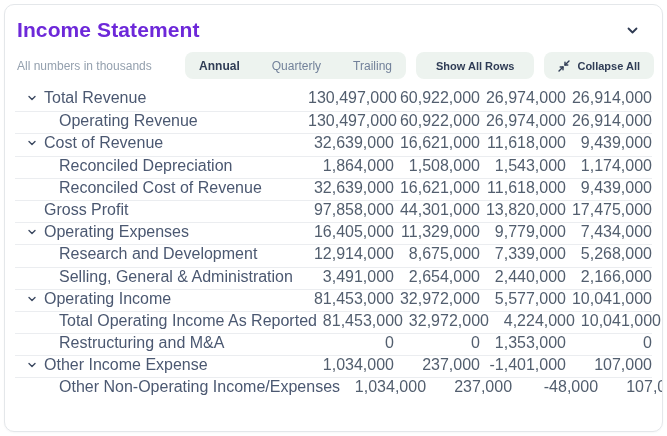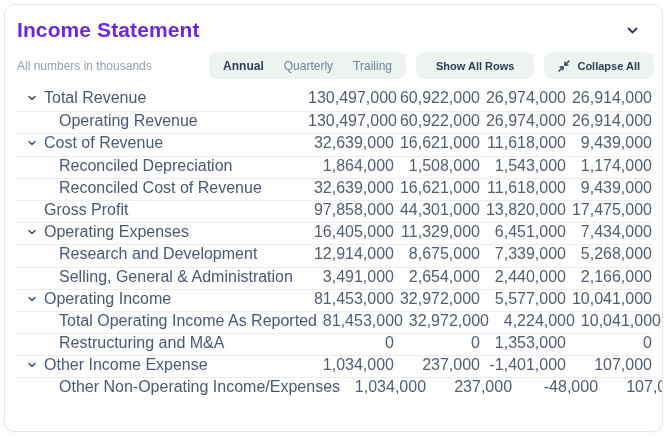--- a/index.html
+++ b/index.html
@@ -25,21 +25,21 @@
   .title { font-size: 21px; font-weight: 700; color: #6d28d9; letter-spacing: .1px; }
   .hdr-chev { cursor: pointer; display: inline-flex; }
   
   .toolbar {
     display: flex; align-items: center; justify-content: space-between;
     padding: 8px 8px 10px 12px;
   }
   .note { font-size: 12px; color: #94a0ae; }
   .toolbar-right { display: flex; align-items: center; gap: 10px; }
   .segmented {
-    display: flex; align-items: center; gap: 0;
+    display: flex; align-items: center; gap: 12px;
     background: #edf3ef; border-radius: 8px; height: 27px; padding: 0 4px;
   }
   .seg-opt {
     border: none; background: transparent; cursor: pointer;
     font-family: inherit; font-size: 12px; padding: 0 10px;
     color: #72819a; font-weight: 500; height: 27px; border-radius: 7px;
   }
   .seg-opt.selected { color: #2f3c55; font-weight: 700; }
   .btn {
     border: none; background: #edf3ef; cursor: pointer;
@@ -182,21 +182,21 @@
         <div class="label-cell">
           <span class="row-chev">
             <svg width="10" height="10" viewBox="0 0 10 10" fill="none">
               <polyline points="2,3.5 5,6.5 8,3.5" stroke="#3c4961" stroke-width="1.4" stroke-linecap="round" stroke-linejoin="round"></polyline>
             </svg>
           </span>
           <span class="lbl after-chev">Operating Expenses</span>
         </div>
         <div class="num cell">16,405,000</div>
         <div class="num cell">11,329,000</div>
-        <div class="num cell">6,451,000</div>
+        <div class="num cell">9,779,000</div>
         <div class="num cell">7,434,000</div>
       </div>
       <div class="row">
         <div class="label-cell">
           <span class="lbl child">Research and Development</span>
         </div>
         <div class="num cell">12,914,000</div>
         <div class="num cell">8,675,000</div>
         <div class="num cell">7,339,000</div>
         <div class="num cell">5,268,000</div>

